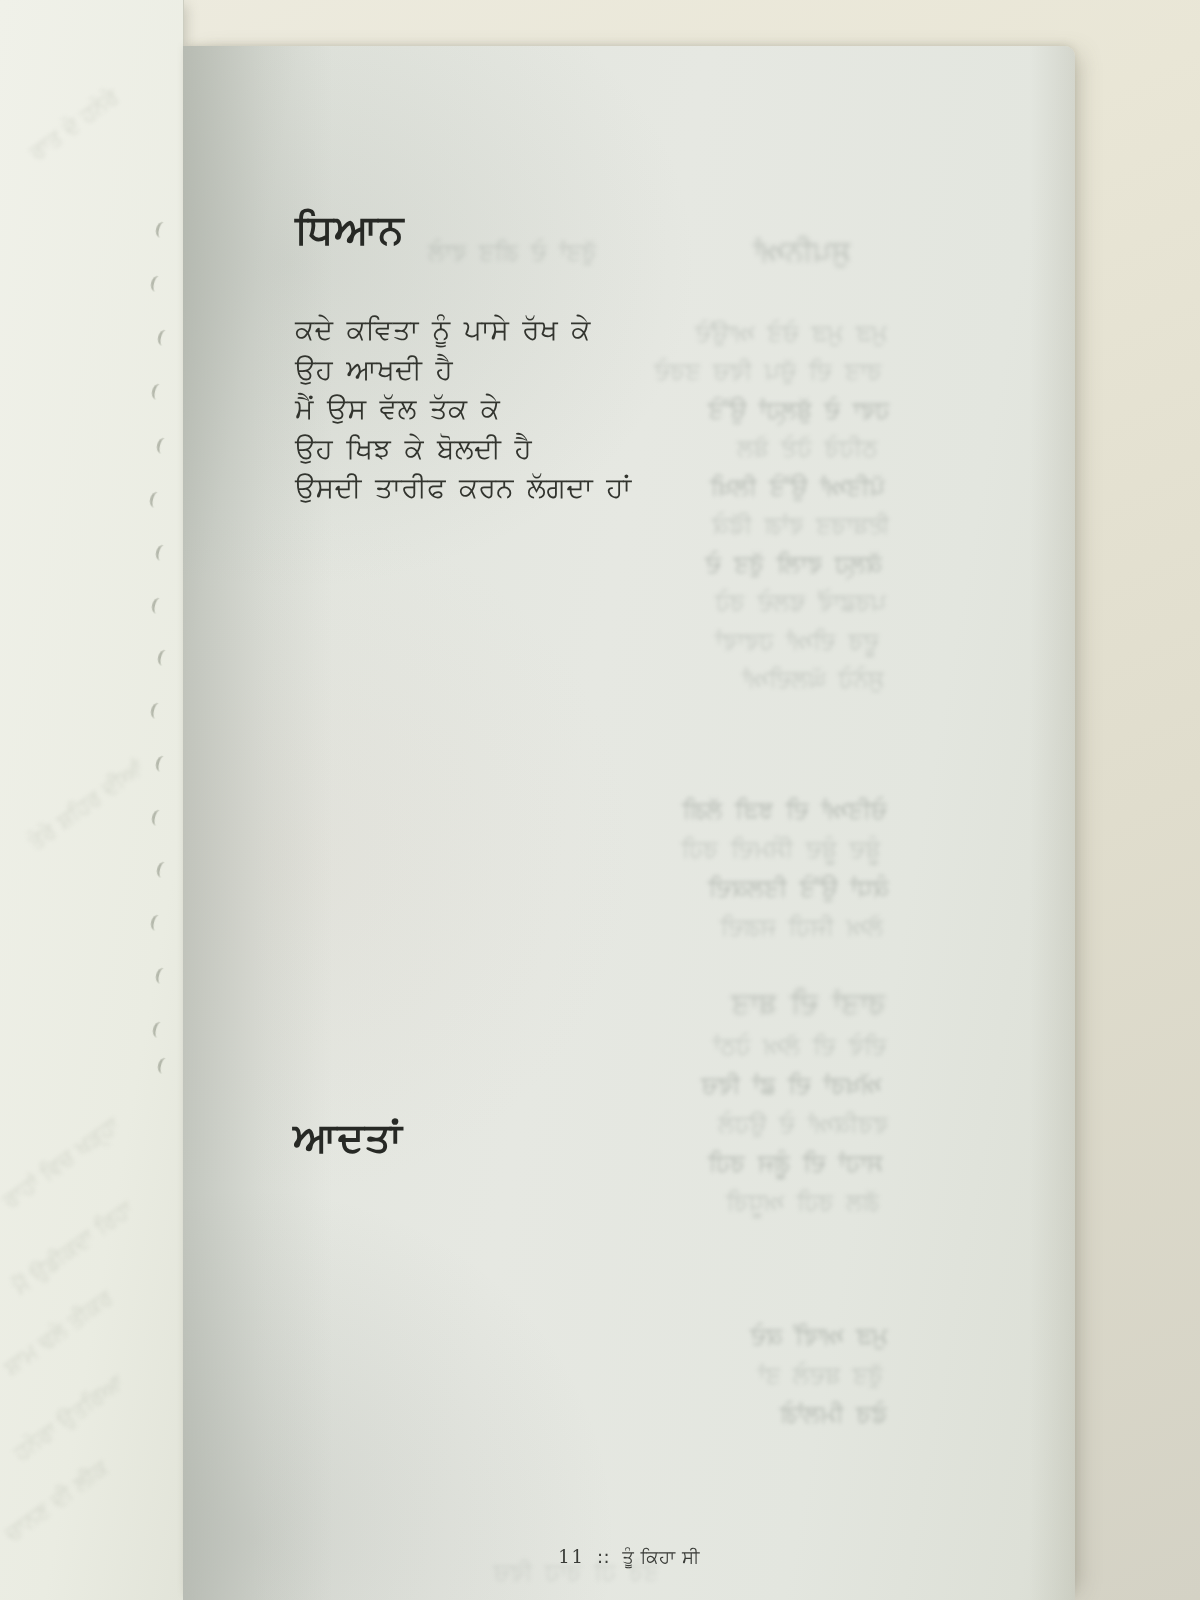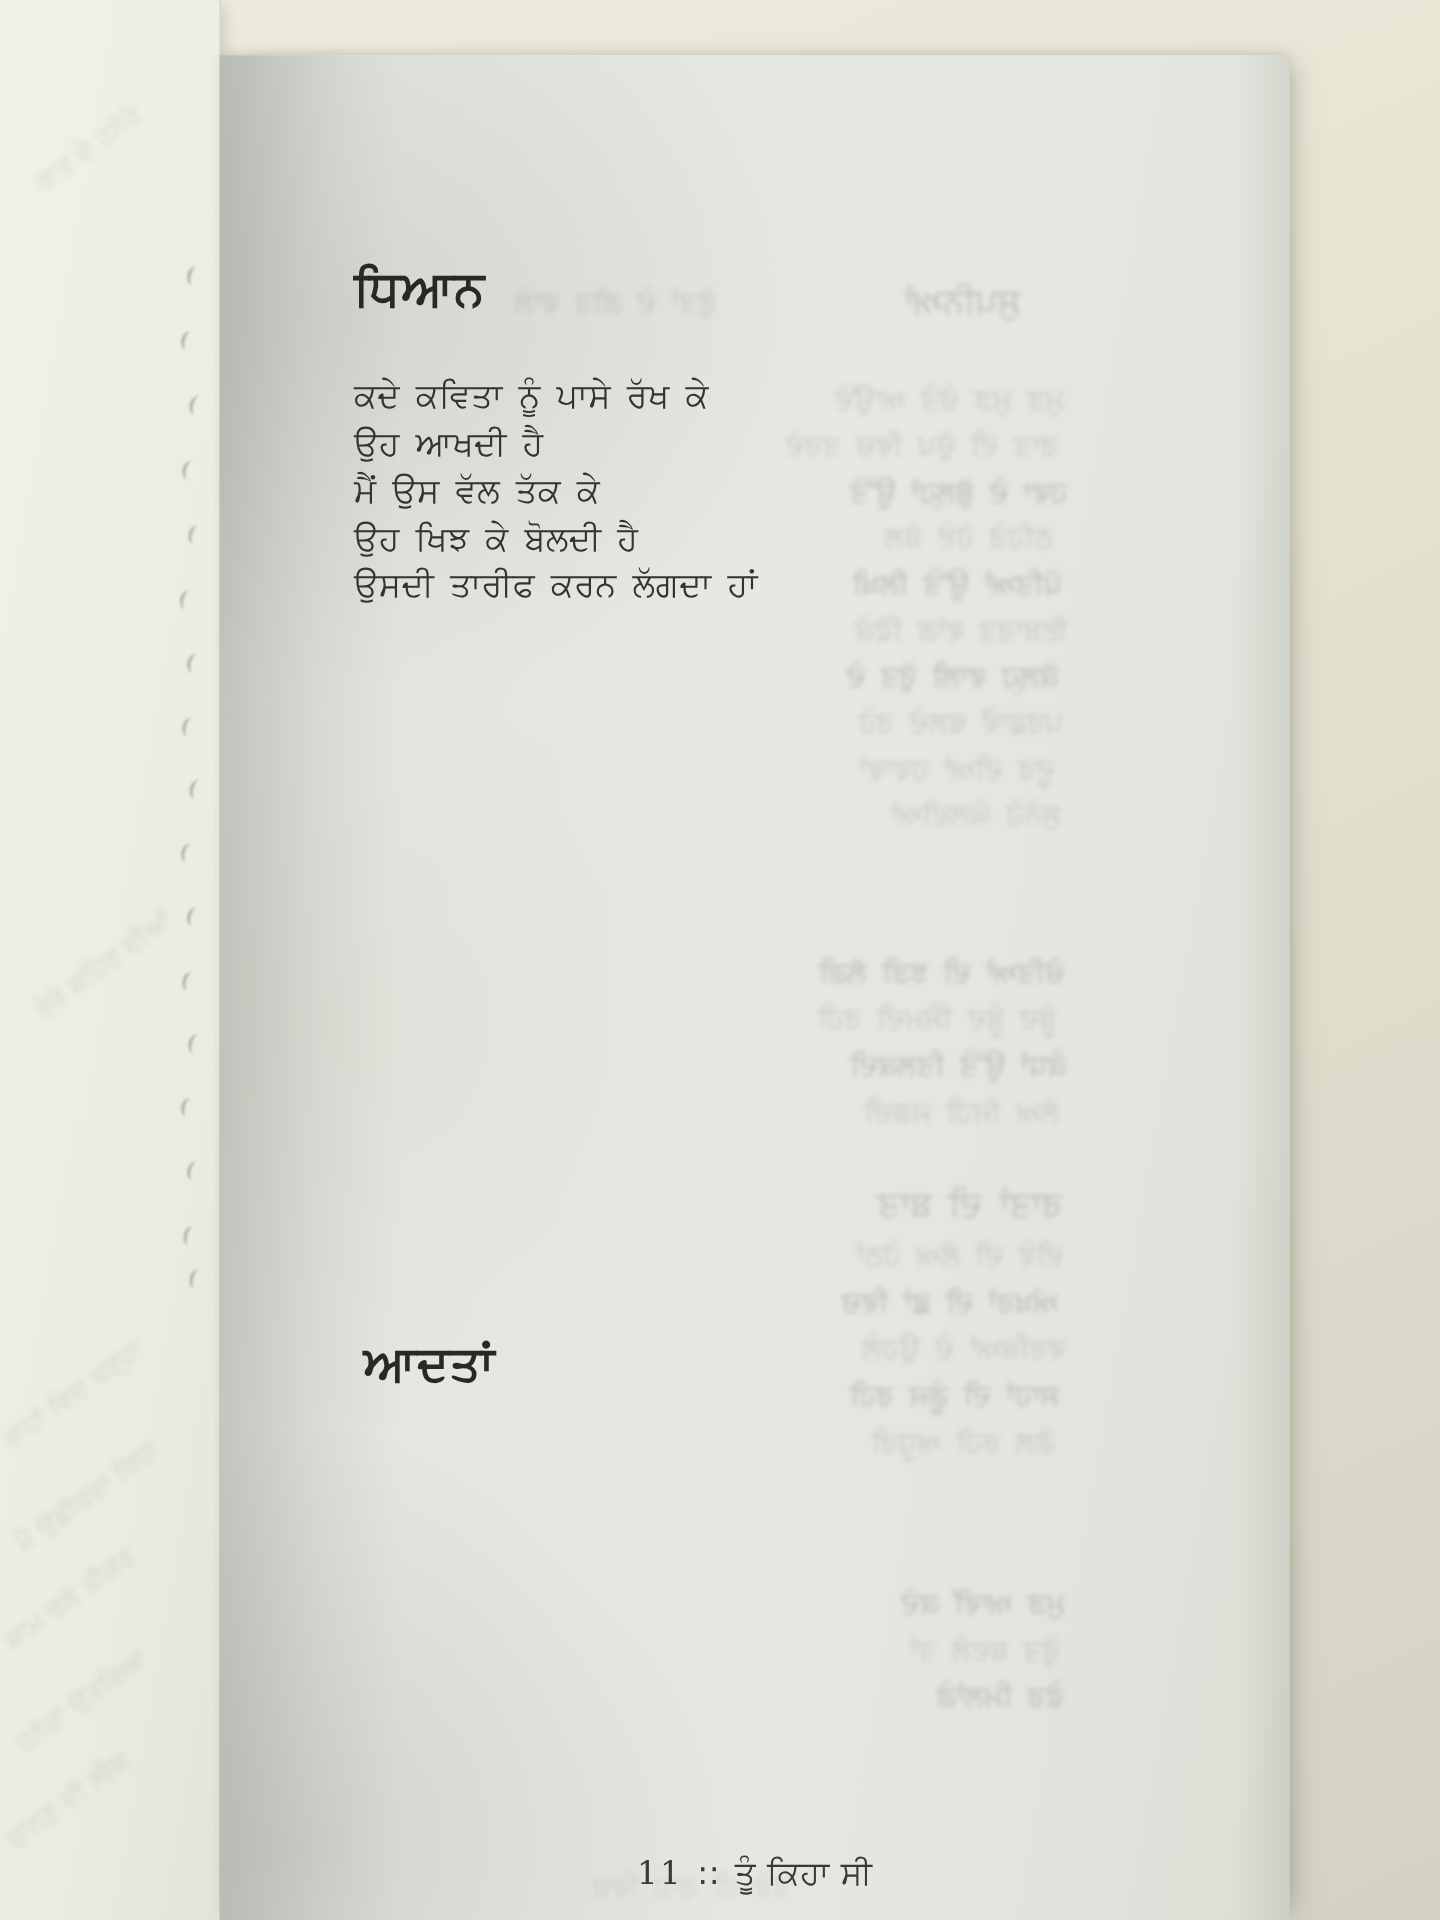--- a/index.html
+++ b/index.html
@@ -52,29 +52,29 @@
     position:absolute;right:0;top:0;bottom:0;width:46px;
     background:linear-gradient(270deg,rgba(132,130,110,.16),rgba(132,130,110,0));
     border-radius:inherit;pointer-events:none;
   }
   
   .poem-title{
     position:absolute;margin:0;
     font-size:40px;font-weight:600;letter-spacing:1px;
     color:#272925;white-space:nowrap;
   }
-  .t1{left:112px;top:172px;}
-  .t2{left:120px;top:1068px;}
+  .t1{left:112px;top:160px;}
+  .t2{left:110px;top:1068px;}
   .poem{position:absolute;font-size:28px;line-height:39.5px;color:#32342e;word-spacing:4px;letter-spacing:.3px;}
   .p1{left:112px;top:264px;}
   .p2{left:110px;top:1166px;}
   .poem .line{white-space:nowrap;}
   .footer{
     position:absolute;left:0;top:1500px;width:100%;
-    text-align:center;font-size:27px;color:#383a36;letter-spacing:.5px;
+    text-align:center;font-size:18px;color:#383a36;letter-spacing:.5px;
   }
   .footer span{margin:0 6px;}
   .footer .num{font-family:"DejaVu Serif",serif;letter-spacing:2px;}
   
   .g{
     position:absolute;white-space:nowrap;
     transform:scaleX(-1);
     filter:blur(2.2px);
     color:#99a099;opacity:.40;font-size:24px;word-spacing:5px;
     pointer-events:none;

